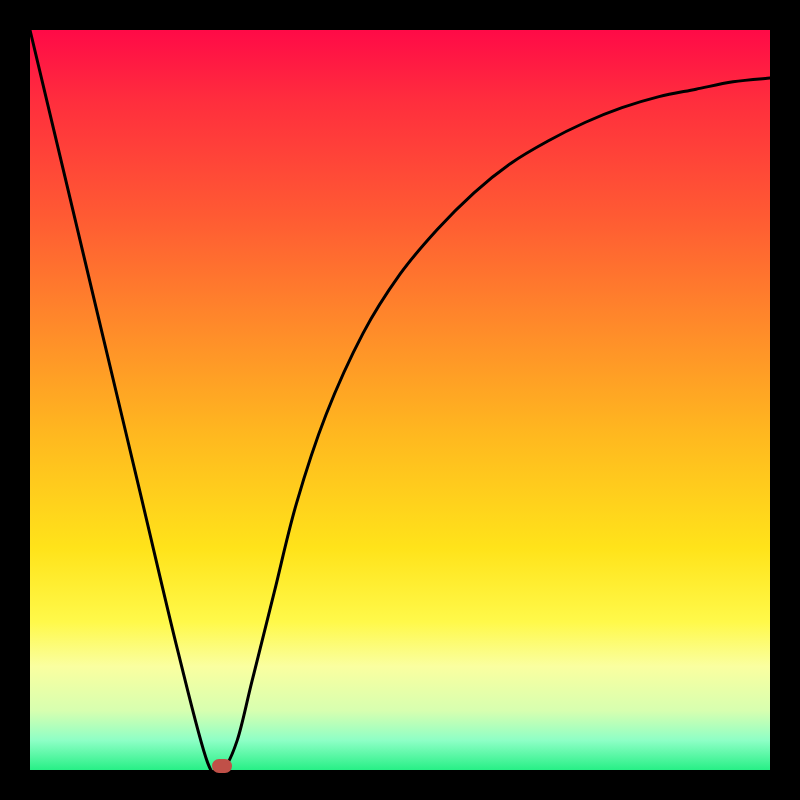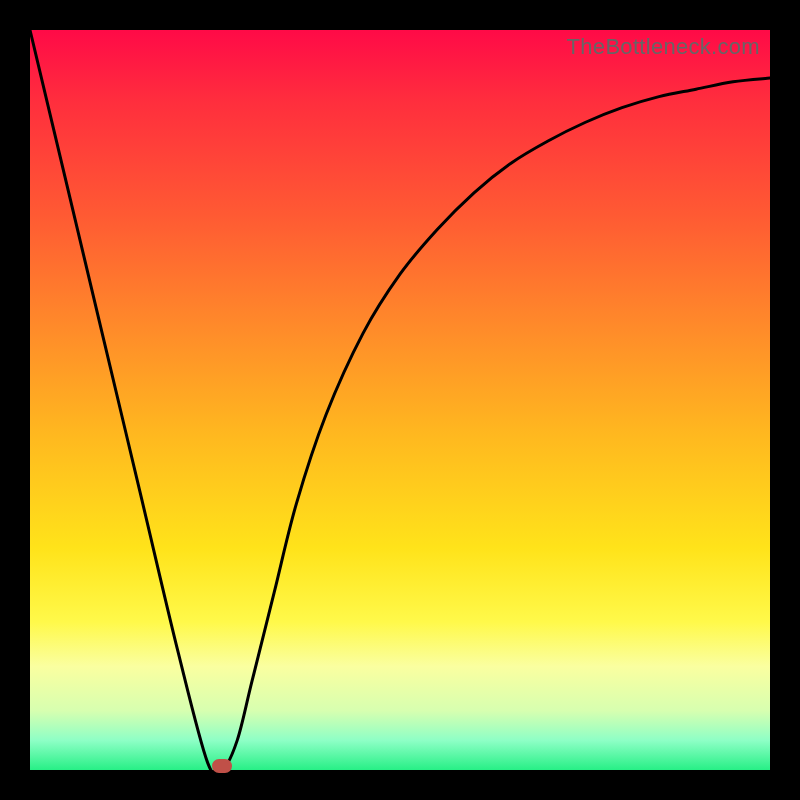--- a/index.html
+++ b/index.html
@@ -64,21 +64,20 @@
     background: #c05048;
     border-radius: 7px;
     transform: translate(-50%, -50%);
   }
 </style>
 </head>
 <body>
 
 <div class="frame">
   <div class="plot">
-    <div class="watermark">TheBottleneck.com</div>
 
     <svg class="curve" viewBox="0 0 740 740" preserveAspectRatio="none">
       <path id="curve-path" fill="none" stroke="#000" stroke-width="3" stroke-linejoin="round" stroke-linecap="round" d="M 0.00 0.00 C 6.17 25.90, 24.67 103.60, 37.00 155.40 C 49.33 207.20, 61.67 259.00, 74.00 310.80 C 86.33 362.60, 98.67 414.40, 111.00 466.20 C 123.33 518.00, 136.90 577.20, 148.00 621.60 C 159.10 666.00, 170.20 712.87, 177.60 732.60 C 185.00 752.33, 187.47 743.70, 192.40 740.00 C 197.33 736.30, 202.27 725.20, 207.20 710.40 C 212.13 695.60, 215.83 675.87, 222.00 651.20 C 228.17 626.53, 236.80 592.00, 244.20 562.40 C 251.60 532.80, 257.77 503.20, 266.40 473.60 C 275.03 444.00, 284.90 413.17, 296.00 384.80 C 307.10 356.43, 320.67 326.83, 333.00 303.40 C 345.33 279.97, 357.67 261.47, 370.00 244.20 C 382.33 226.93, 394.67 213.37, 407.00 199.80 C 419.33 186.23, 431.67 173.90, 444.00 162.80 C 456.33 151.70, 468.67 141.83, 481.00 133.20 C 493.33 124.57, 505.67 117.78, 518.00 111.00 C 530.33 104.22, 542.67 98.05, 555.00 92.50 C 567.33 86.95, 579.67 82.02, 592.00 77.70 C 604.33 73.38, 616.67 69.68, 629.00 66.60 C 641.33 63.52, 653.67 61.67, 666.00 59.20 C 678.33 56.73, 690.67 53.65, 703.00 51.80 C 715.33 49.95, 733.83 48.72, 740.00 48.10"></path>
     </svg>
 
     <div class="marker" id="marker" style="left: 192.4px; top: 736px;"></div>
   </div>
 </div>
 
 </body></html>

